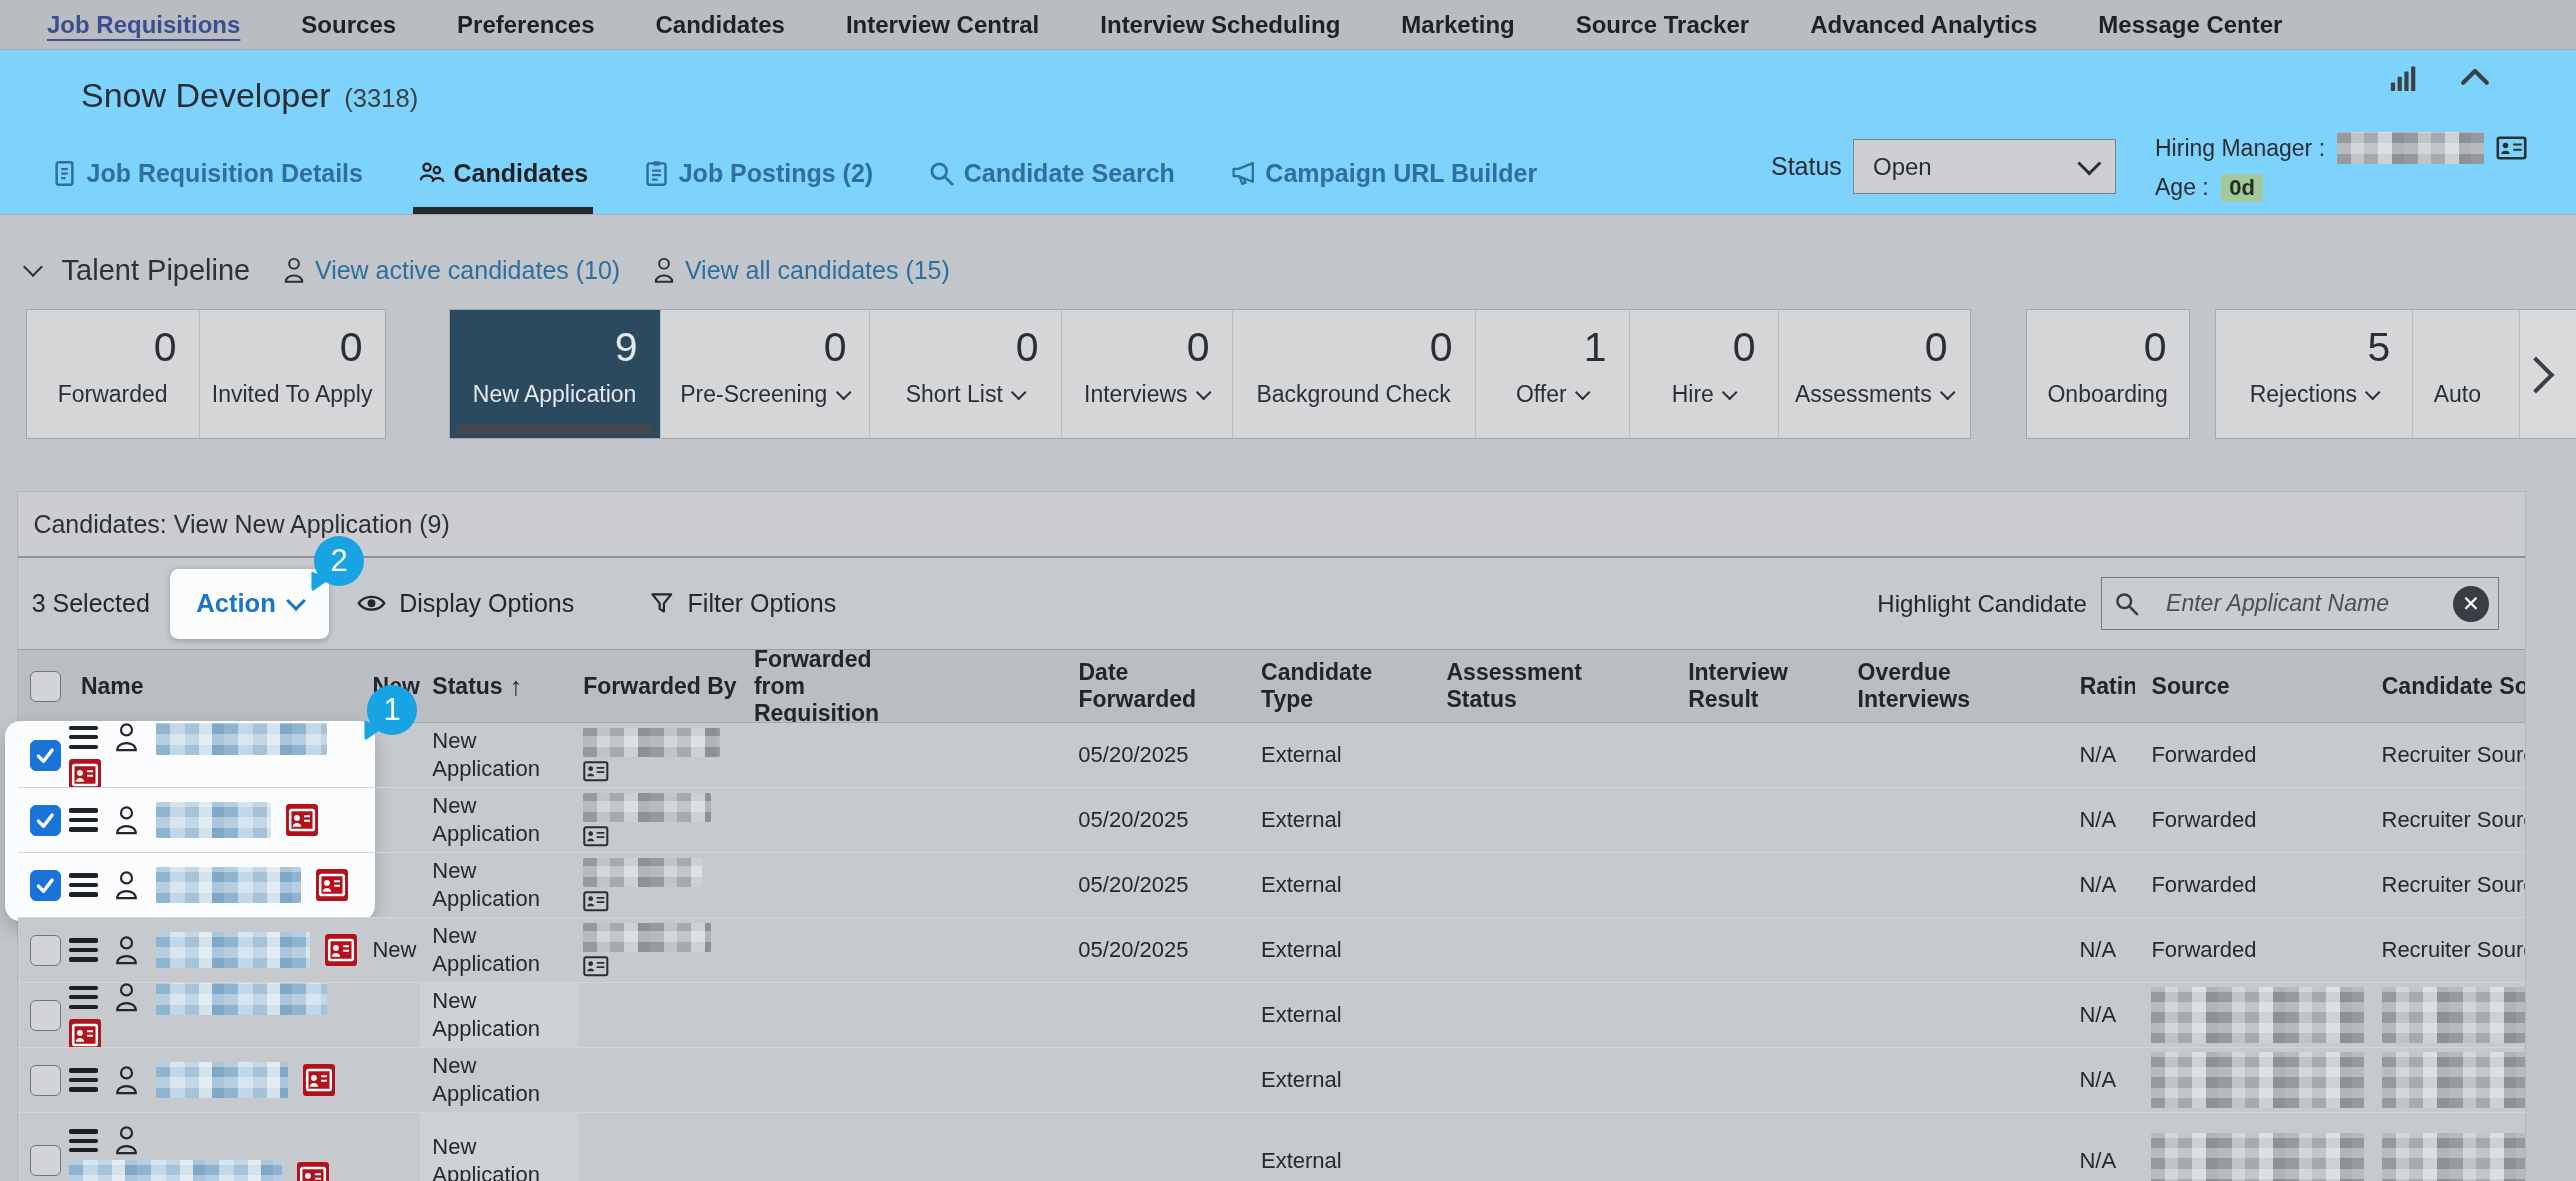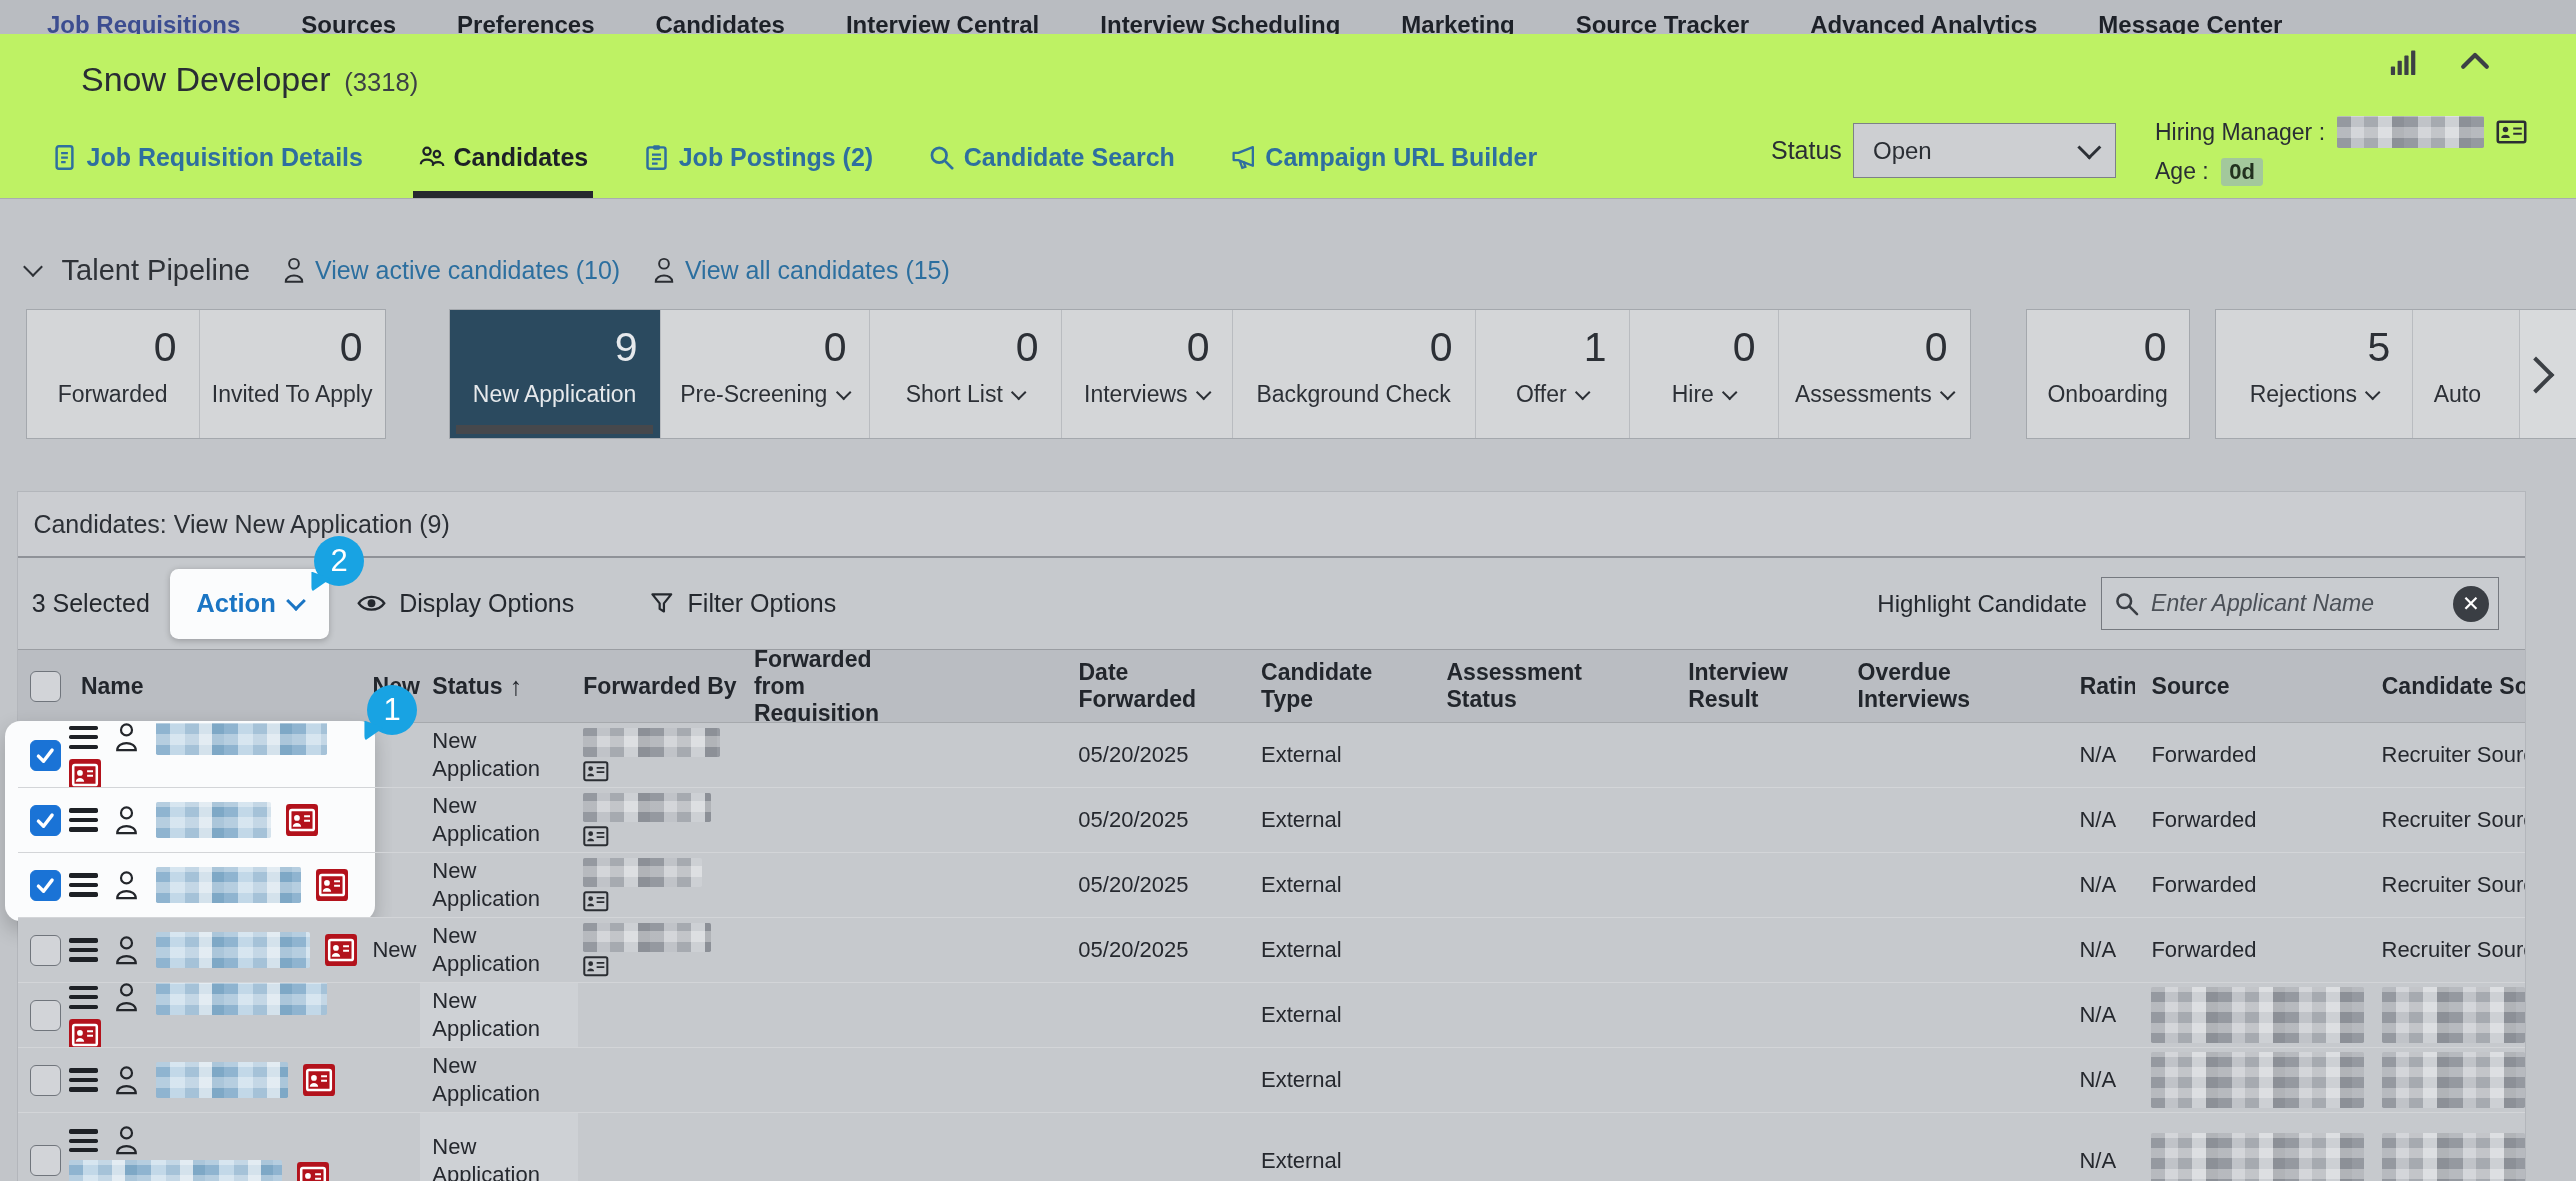--- a/index.html
+++ b/index.html
@@ -4,21 +4,21 @@
 <style>
   html,body{margin:0;padding:0}
   body{width:2576px;height:1181px;position:relative;overflow:hidden;background:#c2c5c9;
        font-family:"Liberation Sans",sans-serif;color:#24282e;cursor:default}
   
   #topnav{position:absolute;top:0;left:0;right:0;height:49px;background:#b9bcc1;
           border-bottom:0.9px solid #a7aaaf;display:flex;align-items:center;padding-left:47px;gap:61px}
   .nav-item{font-size:24px;font-weight:700;color:#1d2128;white-space:nowrap;cursor:pointer}
   .nav-item.active{color:#3c4d90;text-decoration:underline;text-underline-offset:6px}
   
-  #hdr{position:absolute;top:34px;left:0;right:0;height:164px;background:#bef264;border-bottom:1.7px solid #a9acb1}
+  #hdr{position:absolute;top:50px;left:0;right:0;height:164px;background:#7dd3fc;border-bottom:1.7px solid #a9acb1}
   .title-row{position:absolute;left:81px;top:25.6px;display:flex;align-items:baseline;gap:13.7px}
   .title-row h1{margin:0;font-size:34px;font-weight:400;color:#292d34}
   .req-id{font-size:25.6px;color:#3c4046}
   .hdr-icons{position:absolute;right:85px;top:13.7px;display:flex;gap:41px;align-items:flex-end}
   #tabs{position:absolute;left:51px;bottom:0;height:82px;display:flex;align-items:center;gap:55px}
   .tab{display:flex;align-items:center;gap:8.5px;font-size:25px;font-weight:700;color:#2e6f9f;
        height:100%;position:relative;cursor:pointer;white-space:nowrap}
   .tab svg{width:27px;height:27px}
   .tab.active{color:#1d2127}
   .tab.active::after{content:"";position:absolute;left:-5.1px;right:-5.1px;bottom:0;height:6.8px;background:#26292e}
@@ -69,21 +69,21 @@
   .toolbar{height:91px;display:flex;align-items:center;box-sizing:border-box}
   .sel-count{margin-left:13.7px;font-size:25px;color:#24282e}
   .action-btn{margin-left:20.5px;width:159px;height:70px;background:#fbfcfd;border-radius:8.5px;display:flex;
               align-items:center;justify-content:center;gap:13.7px;color:#1a75c4;font-size:25.6px;font-weight:700;
               box-shadow:0 1.7px 6.8px rgba(0,0,0,.22);cursor:pointer}
   .tb-item{display:flex;align-items:center;gap:12.8px;font-size:25px;color:#24282e;cursor:pointer}
   .display-opts{margin-left:28px}
   .filter-opts{margin-left:75px}
   .hl-label{margin-left:auto;font-size:24px;color:#24282e}
   .search-box{margin:0 26.5px 0 13.7px;width:398px;height:53px;border:1.7px solid #75797f;background:#c9ccd0;
-              display:flex;align-items:center;padding:0 8.5px 0 12px;box-sizing:border-box;gap:10px}
+              display:flex;align-items:center;padding:0 8.5px 0 12px;box-sizing:border-box;gap:25px}
   .search-box input{flex:1;min-width:0;border:none;background:transparent;outline:none;font-size:23px;
                     font-family:"Liberation Sans",sans-serif;color:#2c3036}
   .search-box input::placeholder{font-style:italic;color:#4b5057}
   .clear-btn{width:36px;height:36px;border-radius:50%;background:#3a3e44;color:#fff;display:flex;flex:none;
              align-items:center;justify-content:center;font-size:21.3px;cursor:pointer}
   
   #thead{height:74px;background:#babdc2;border-top:0.9px solid #9a9da2;border-bottom:0.9px solid #a6a9ad;
          display:flex;align-items:center;font-weight:700;font-size:23px;color:#22262c;box-sizing:border-box}
   .hcell{box-sizing:border-box;display:flex;align-items:center;line-height:27px;height:100%;overflow:hidden}
   .hcell .sort{font-size:25.6px;margin-left:6.8px}

